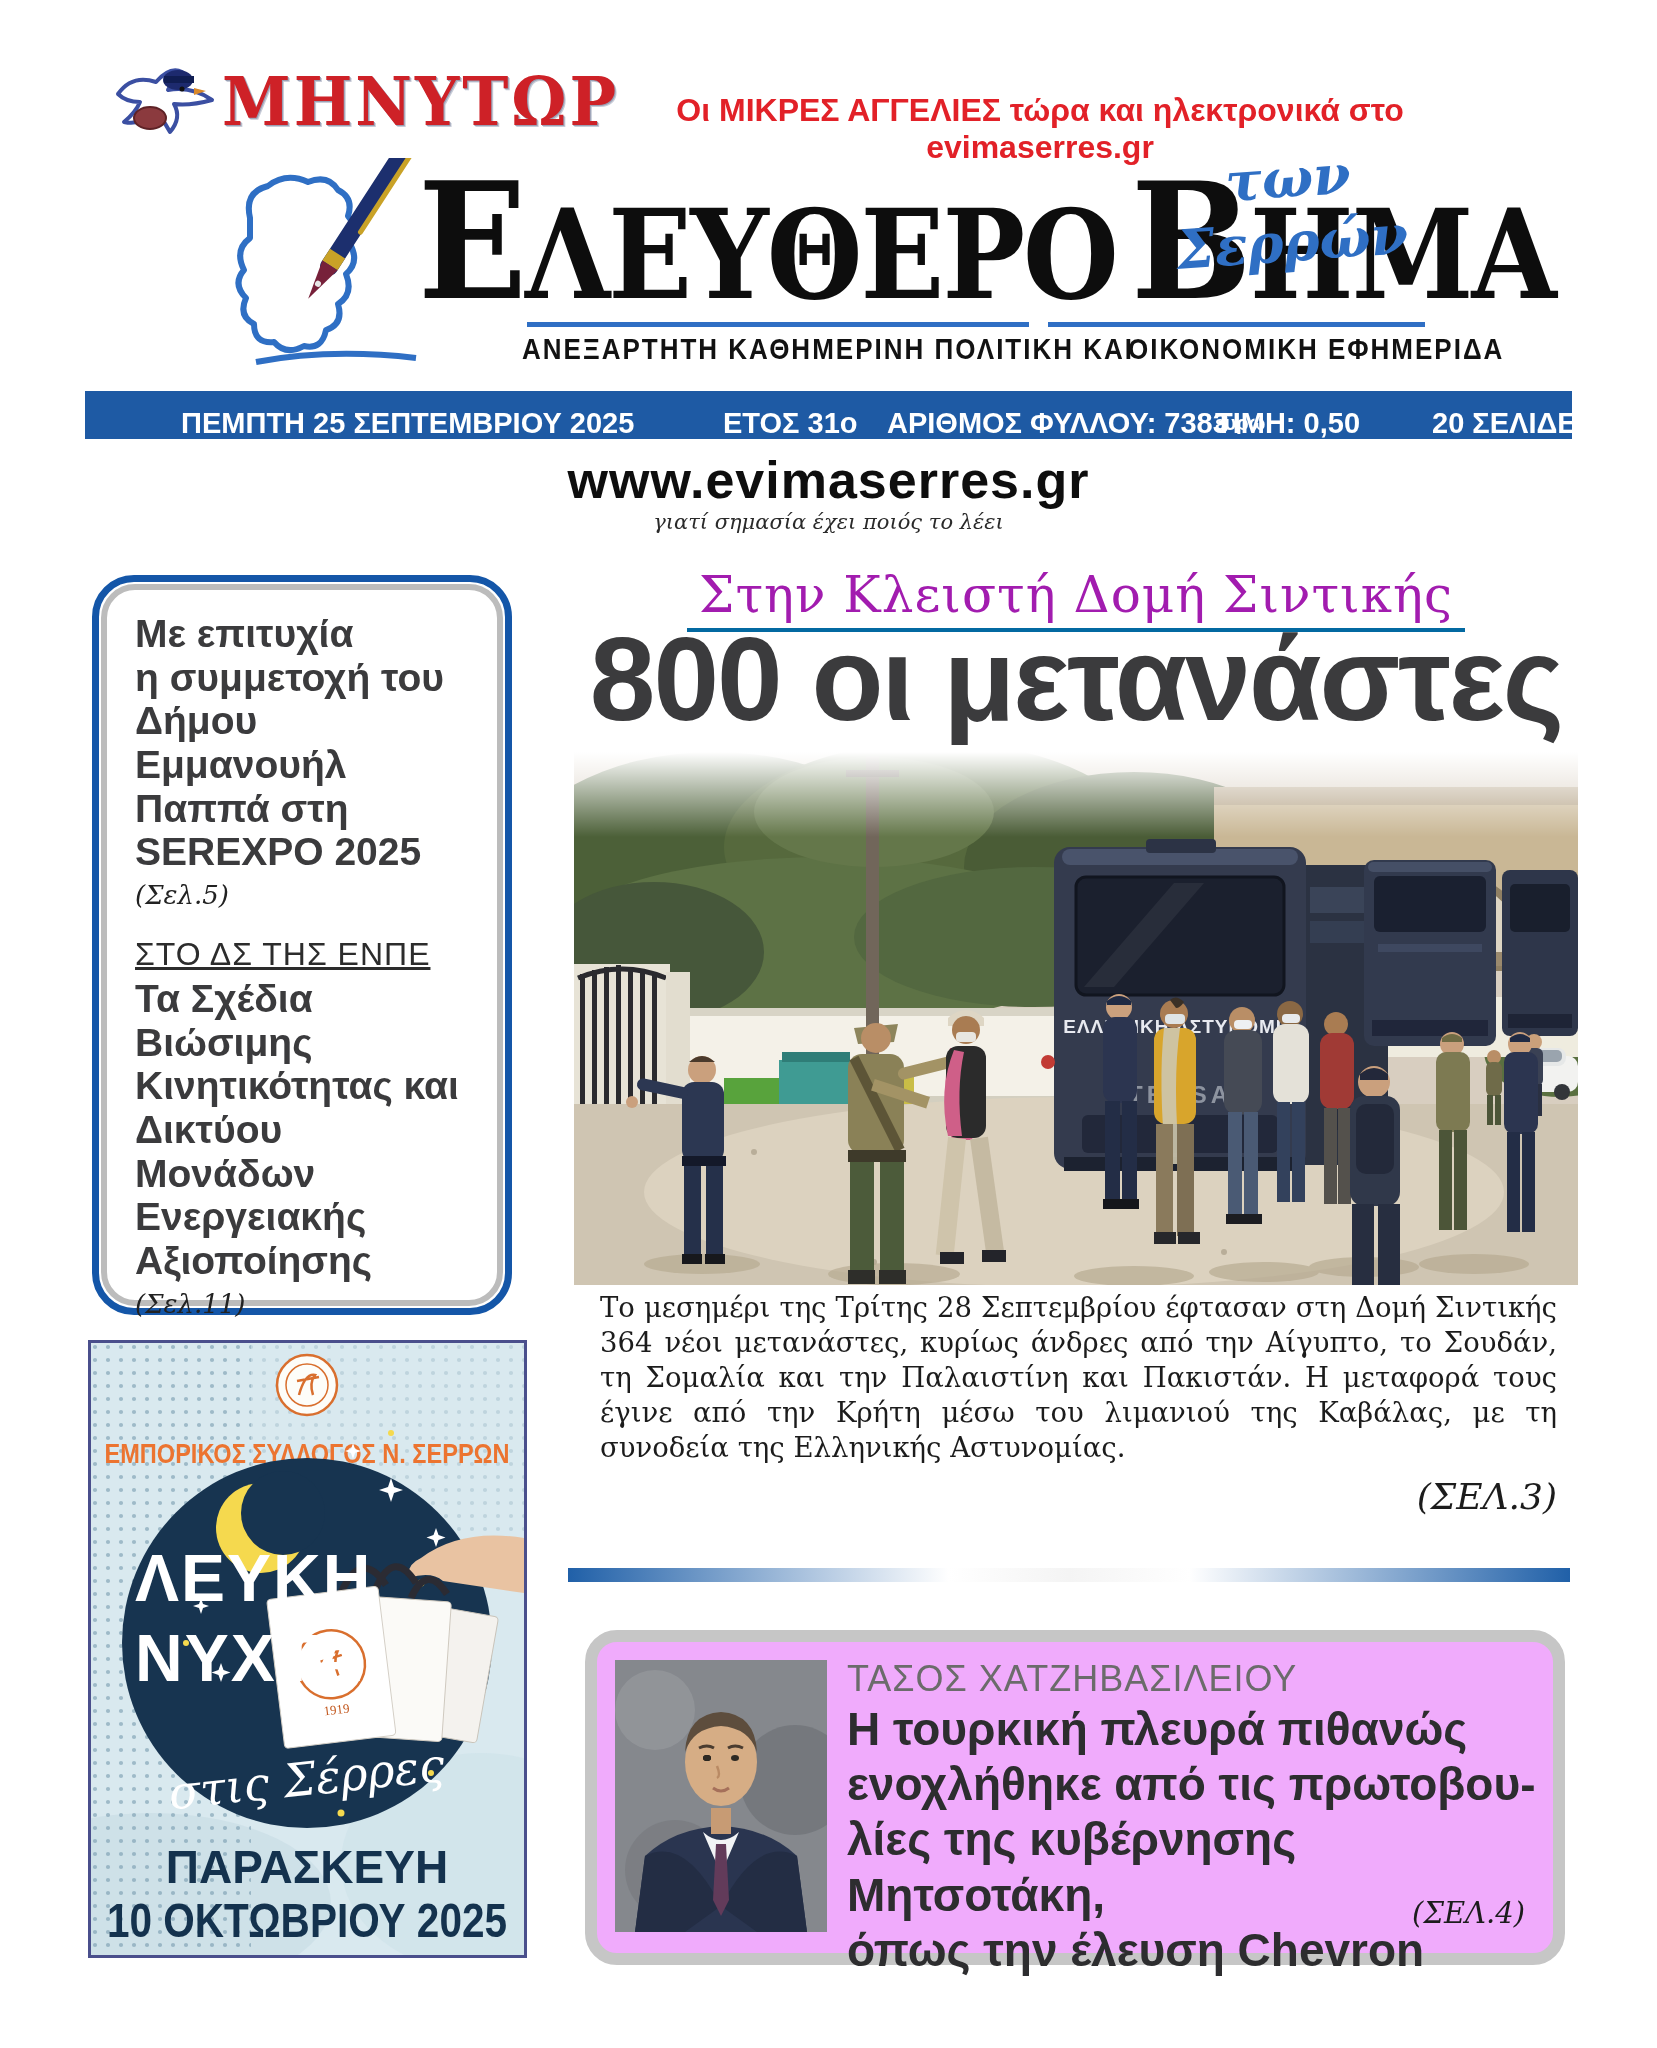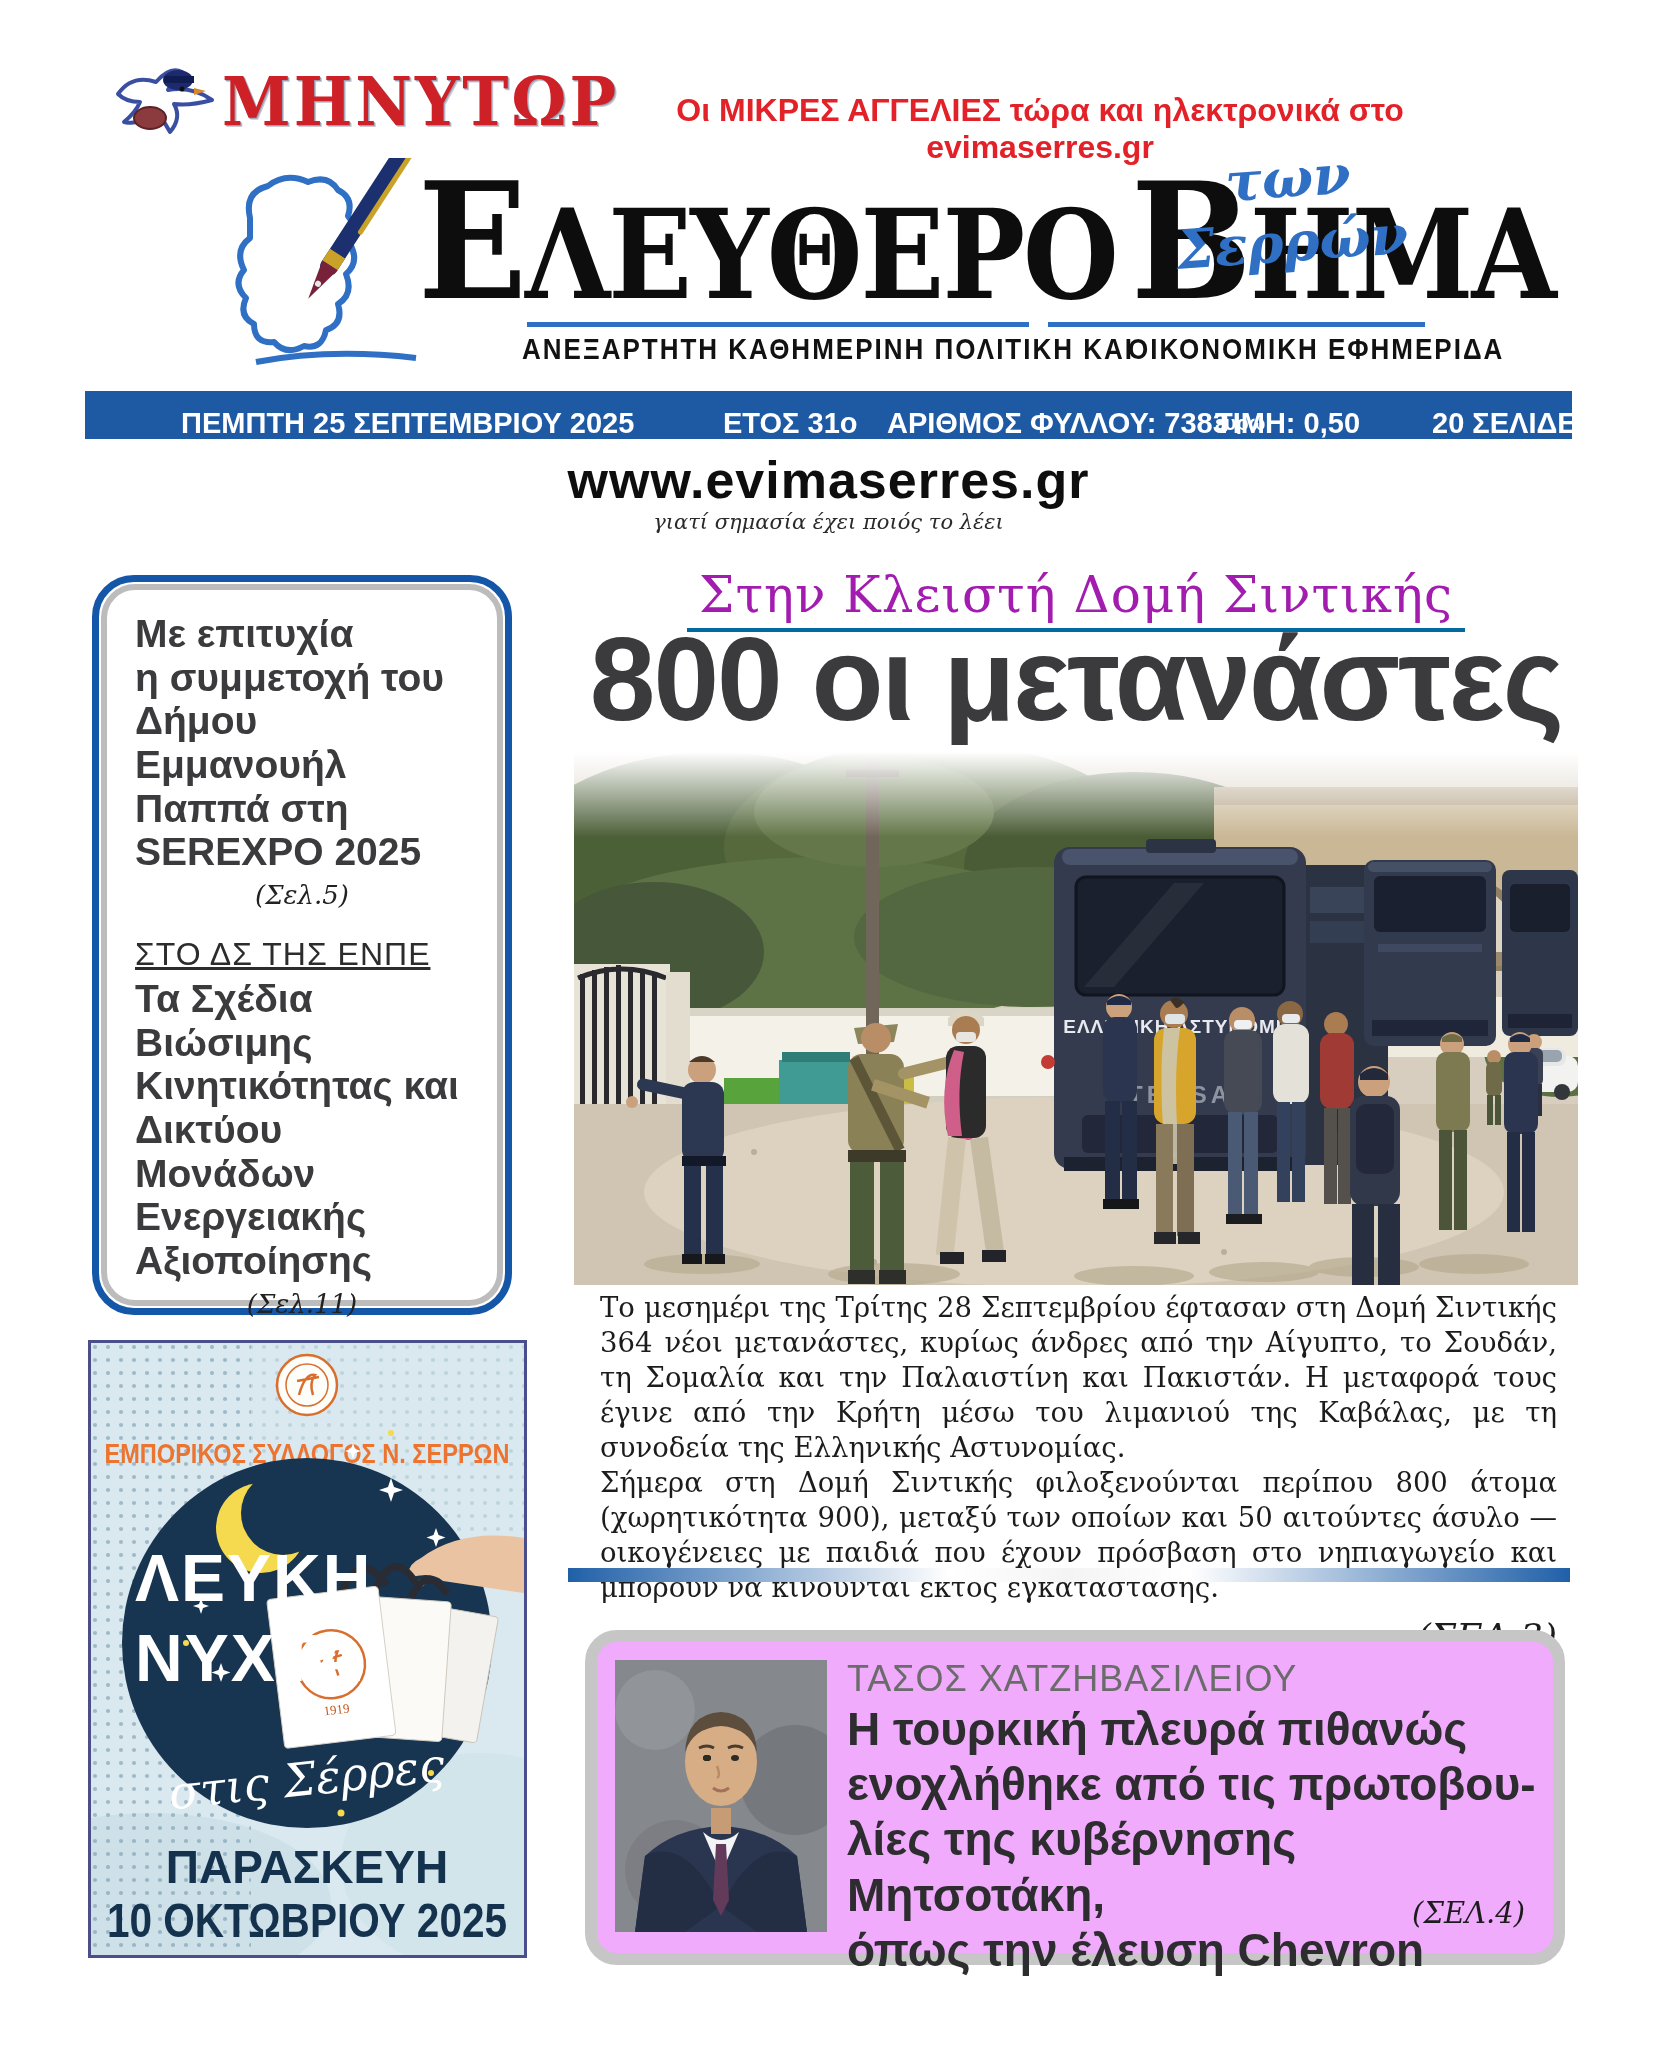--- a/index.html
+++ b/index.html
@@ -39,21 +39,21 @@
     color:#0e0e0e;letter-spacing:1px;}
   .site-tagline{left:0;top:510px;width:1657px;text-align:center;font-family:"DejaVu Serif",serif;
     font-style:italic;font-size:21px;color:#2a2a2a;}
 
   
   .box1{left:92px;top:575px;width:420px;height:740px;border:7px solid #1456a8;border-radius:42px;
     background:#ffffff;box-sizing:border-box;padding-left:23px;}
   .box1-inner{position:absolute;left:2px;top:2px;right:2px;bottom:2px;border:6px solid #bcbcbc;
     border-radius:34px;padding:22px 24px 14px 28px;box-sizing:border-box;}
   .sb-title{font-size:39px;line-height:1.12;font-weight:bold;color:#3b3b3d;white-space:pre-line;}
-  .sb-ref{text-align:center;font-family:"DejaVu Serif",serif;font-style:italic;font-size:26px;
+  .sb-ref{text-align:left;font-family:"DejaVu Serif",serif;font-style:italic;font-size:26px;
     color:#222;margin:6px 4px 0 0;}
   .sb-kicker{margin-top:26px;font-size:32px;font-weight:400;color:#2c2c2c;
     text-decoration:underline;letter-spacing:1px;}
   .sb-title2{margin-top:4px;}
 
   
   .adbox{left:88px;top:1340px;width:439px;height:618px;border:3px solid #4a4f8c;background:#d9e9ef;
     box-sizing:border-box;overflow:hidden;}
 
   
@@ -451,21 +451,20 @@
         <rect x="-13" y="88" width="13" height="100" fill="#232d46"></rect>
           <rect x="2" y="88" width="13" height="100" fill="#232d46"></rect>
       </g>
 
       <rect x="0" y="0" width="1004" height="85" fill="url(#fade)"></rect>
     </svg>
   </div>
 
   <div class="abs main-body">
     <div class="para">Το μεσημέρι της Τρίτης 28 Σεπτεμβρίου έφτασαν στη Δομή Σιντικής 364 νέοι μετανάστες, κυρίως άνδρες από την Αίγυπτο, το Σουδάν, τη Σομαλία και την Παλαιστίνη και Πακιστάν. Η μεταφορά τους έγινε από την Κρήτη μέσω του λιμανιού της Καβάλας, με τη συνοδεία της Ελληνικής Αστυνομίας.</div>
-    <div class="para">Σήμερα στη Δομή Σιντικής φιλοξενούνται περίπου 800 άτομα (χωρητικότητα 900), μεταξύ των οποίων και 50 αιτούντες άσυλο — οικογένειες με παιδιά που έχουν πρόσβαση στο νηπιαγωγείο και μπορούν να κινούνται εκτός εγκατάστασης.</div>
     <div class="main-ref">(ΣΕΛ.3)</div>
   </div>
 
   <div class="abs divider"></div>
 
   <div class="abs card">
     <div class="card-photo">
       <svg width="212" height="272" viewBox="0 0 212 272">
         <rect width="212" height="272" fill="#85888d"></rect>
         <circle cx="40" cy="50" r="40" fill="#ffffff" opacity="0.10"></circle>

